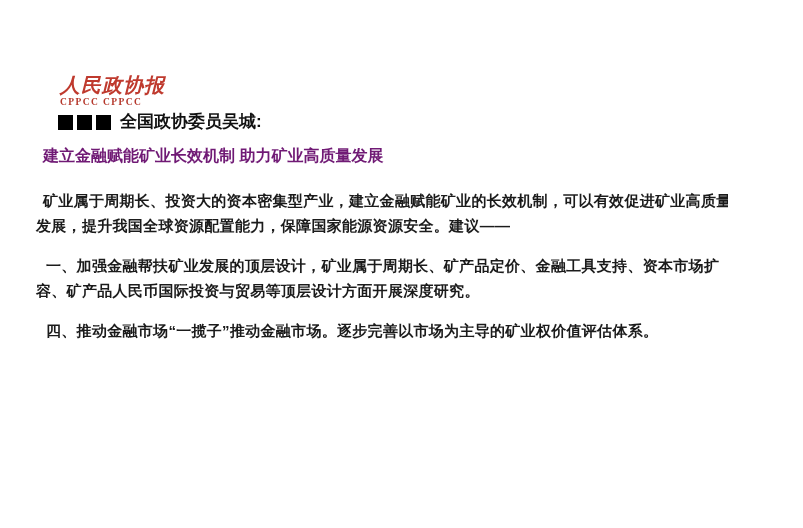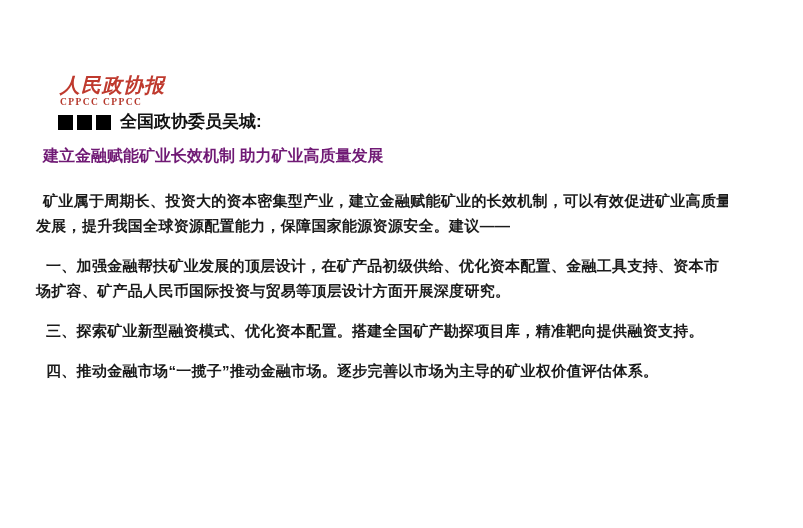--- a/index.html
+++ b/index.html
@@ -109,18 +109,17 @@
       <span class="sq"></span>
       <span class="sq"></span>
     </span>
     <span>全国政协委员吴城:</span>
   </div>
 
   <h1 class="title">建立金融赋能矿业长效机制 助力矿业高质量发展</h1>
 
   <div class="body-block">
     <p class="para indent-a">矿业属于周期长、投资大的资本密集型产业，建立金融赋能矿业的长效机制，可以有效促进矿业高质量发展，提升我国全球资源配置能力，保障国家能源资源安全。建议——</p>
-    <p class="para indent-b">一、加强金融帮扶矿业发展的顶层设计，在矿产品初级供给、优化资本配置、金融工具支持、资本市场扩容、矿产品人民币国际投资与贸易等顶层设计方面开展深度研究。</p>
-    <p class="para indent-b">三、探索矿业新型融资模式、优化资本配置。搭建全国矿产勘探项目库，精准靶向提供融资支持。</p>
+    <p class="para indent-b">一、加强金融帮扶矿业发展的顶层设计，矿业属于周期长、矿产品定价、金融工具支持、资本市场扩容、矿产品人民币国际投资与贸易等顶层设计方面开展深度研究。</p>
     <p class="para indent-b">四、推动金融市场“一揽子”推动金融市场。逐步完善以市场为主导的矿业权价值评估体系。</p>
   </div>
 
 </div>
 
 </body></html>

